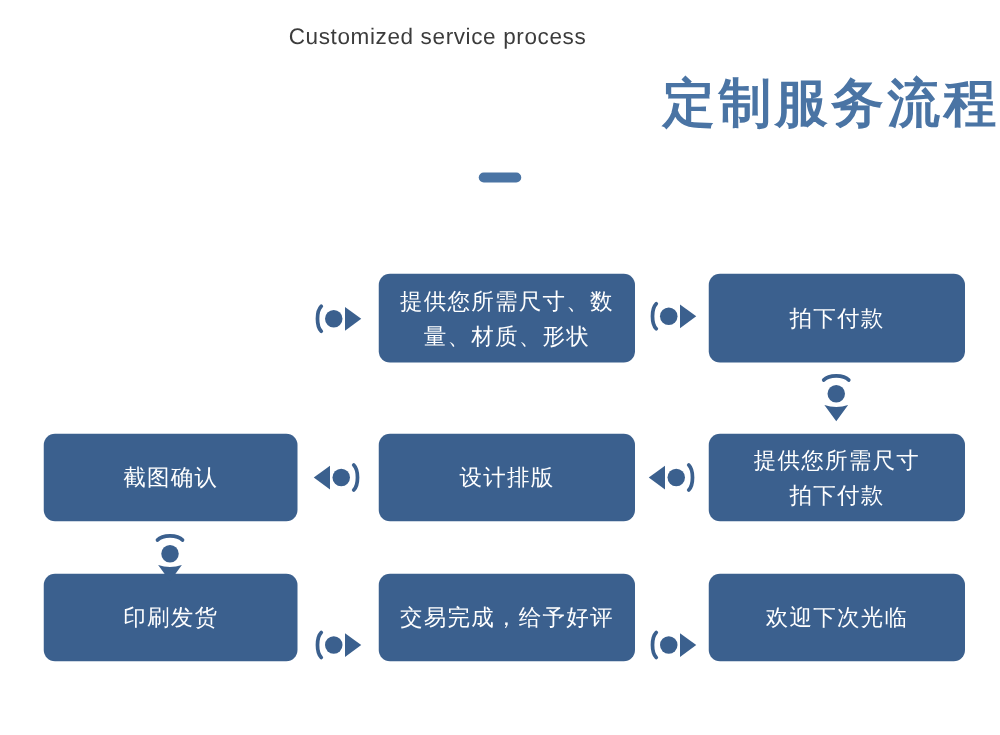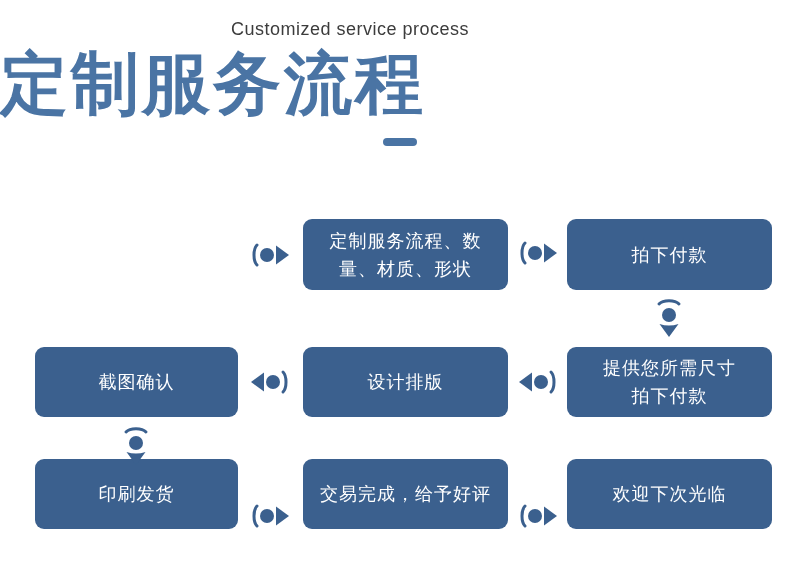--- a/index.html
+++ b/index.html
@@ -11,22 +11,22 @@
   html,body{margin:0;padding:0;background:#ffffff;}
   .canvas{
     position:relative;width:800px;height:588px;background:#ffffff;overflow:hidden;
     font-family:"Liberation Sans", sans-serif;
   }
   .subtitle{
     position:absolute;left:0;top:19px;width:700px;text-align:center;
     font-size:18px;color:var(--subtitle-text);letter-spacing:0.5px;font-weight:400;
   }
   .title{
-    position:absolute;left:0;top:48px;width:800px;text-align:left;
-    font-size:68px;line-height:70px;font-weight:800;color:var(--title-blue);
+    position:absolute;left:0;top:48px;width:800px;text-align:right;
+    font-size:42px;line-height:70px;font-weight:800;color:var(--title-blue);
     letter-spacing:3px;
   }
   .dash{
     position:absolute;left:383px;top:138px;width:34px;height:8px;border-radius:4px;
     background:var(--title-blue);
   }
   .box{
     position:absolute;background:var(--blue);border-radius:9px;color:var(--box-text);
     display:flex;align-items:center;justify-content:center;text-align:center;
     font-size:18px;line-height:28px;letter-spacing:1px;white-space:pre-line;
@@ -43,21 +43,21 @@
 </style>
 </head>
 <body>
 
 <div class="canvas">
 
   <div class="subtitle">Customized service process</div>
   <div class="title">定制服务流程</div>
   <div class="dash"></div>
 
-  <div class="box r1 c2">定制服务流程、数
+  <div class="box r1 c2">提供您所需尺寸、数
 量、材质、形状</div>
   <div class="box r1 c3">拍下付款</div>
 
   <div class="box r2 c1">截图确认</div>
   <div class="box r2 c2">设计排版</div>
   <div class="box r2 c3">提供您所需尺寸
 拍下付款</div>
 
   <div class="box r3 c1">印刷发货</div>
   <div class="box r3 c3">欢迎下次光临</div>

